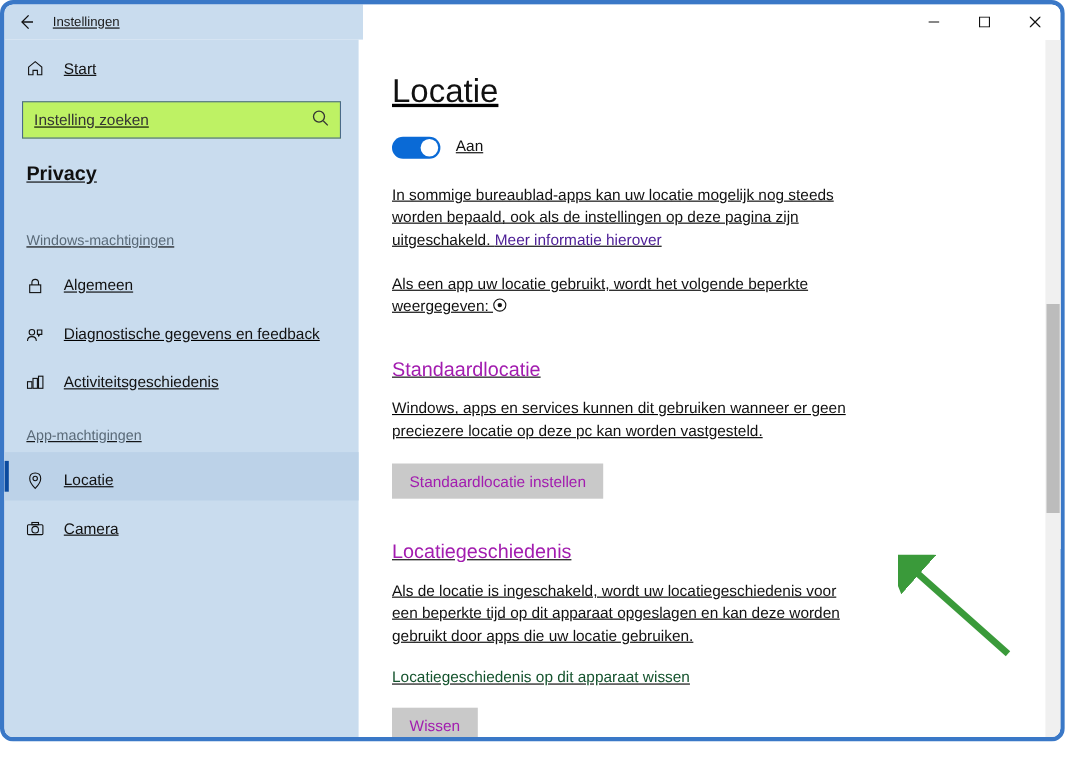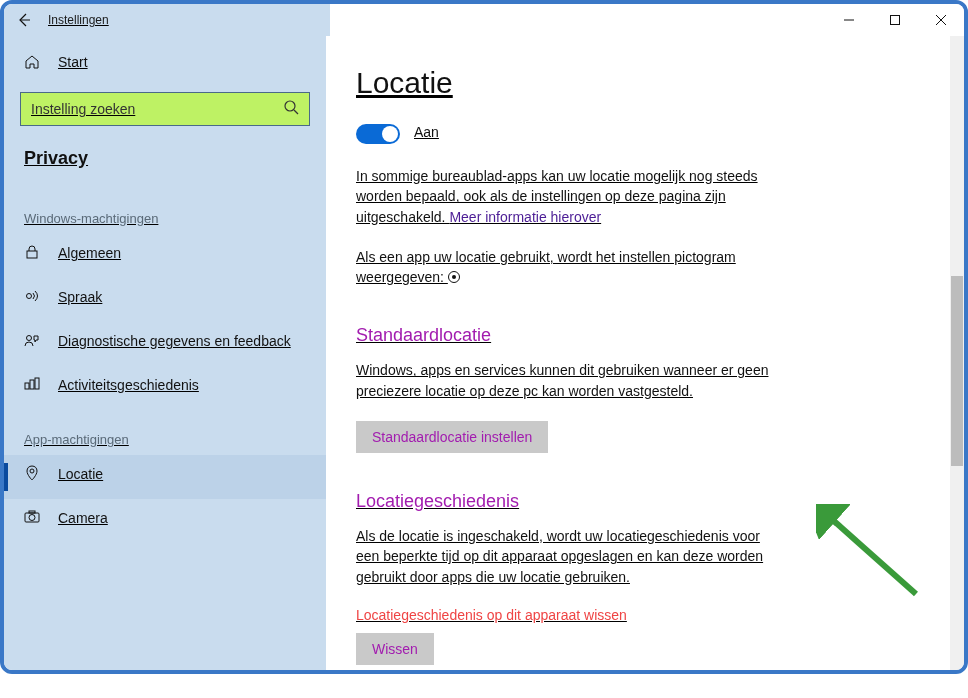--- a/index.html
+++ b/index.html
@@ -79,21 +79,21 @@
   .cat-label {
     font-size: 18px; font-weight: 600;
     padding: 12px 20px 20px 20px;
     color: #111;
   }
   .group-label {
     font-size: 13px; color: #5a6a78;
     padding: 22px 20px 8px 20px;
   }
   .nav-item {
-    display: flex; align-items: flex-start;
+    display: flex; align-items: flex-end;
     padding: 10px 16px 10px 18px;
     font-size: 14px; color: #111;
     position: relative;
     min-height: 44px;
   }
   .nav-item .icon { width: 20px; display:flex; justify-content:center; color:#111; }
   .nav-item .label { margin-left: 16px; line-height: 1.3; }
   .nav-item.active::before {
     content: ""; position: absolute; left: 0; top: 8px; bottom: 8px;
     width: 4px; background: #0a4a9e;
@@ -143,21 +143,21 @@
   .btn {
     display:inline-block;
     background: #c9c9c9;
     border: none;
     padding: 8px 16px;
     font-size: 14px;
     color: #a21caf;
     cursor: pointer;
   }
   .sub-label {
-    font-size: 14px; color:#ef4444; margin: 18px 0 10px 0;
+    font-size: 14px; color:#14532d; margin: 18px 0 20px 0;
   }
 
   .scroll-track {
     position:absolute; right:0; top:0; bottom:0; width:14px;
     background: #f0f0f0;
   }
   .scroll-thumb {
     position:absolute; right:1px; width:12px;
     top: 240px; height: 190px;
     background: #bcbcbc;
@@ -236,29 +236,20 @@
             <svg class="icon-svg" viewBox="0 0 16 16">
               <rect x="3" y="7" width="10" height="7" stroke="#111" fill="none"></rect>
               <path d="M5 7 V5 a3 3 0 0 1 6 0 V7" stroke="#111" fill="none"></path>
             </svg>
           </span>
         <span class="label">Algemeen</span>
       </div>
       <div class="nav-item">
         <span class="icon">
             <svg class="icon-svg" viewBox="0 0 16 16">
-              <circle cx="5" cy="8" r="2.5" stroke="#111" fill="none"></circle>
-              <path d="M9 5 Q12 8 9 11 M11 3 Q16 8 11 13" stroke="#111" fill="none"></path>
-            </svg>
-          </span>
-        <span class="label">Spraak</span>
-      </div>
-      <div class="nav-item">
-        <span class="icon">
-            <svg class="icon-svg" viewBox="0 0 16 16">
               <circle cx="5" cy="6" r="2.5" stroke="#111" fill="none"></circle>
               <path d="M1 14 Q1 10 5 10 Q9 10 9 14" stroke="#111" fill="none"></path>
               <path d="M10 4 L14 4 L14 8 L12 8 L11 10 L11 8 L10 8 Z" stroke="#111" fill="none"></path>
             </svg>
           </span>
         <span class="label">Diagnostische gegevens en feedback</span>
       </div>
       <div class="nav-item">
         <span class="icon">
             <svg class="icon-svg" viewBox="0 0 16 16">
@@ -299,21 +290,21 @@
       <div class="toggle-row">
         <div class="toggle"></div>
         <span class="toggle-label">Aan</span>
       </div>
 
       <p class="para">
         <span>In sommige bureaublad-apps kan uw locatie mogelijk nog steeds worden bepaald, ook als de instellingen op deze pagina zijn uitgeschakeld. </span><a href="#">Meer informatie hierover</a>
       </p>
 
       <p class="para">
-        <span>Als een app uw locatie gebruikt, wordt het instellen pictogram weergegeven: </span><span class="inline-icon"></span>
+        <span>Als een app uw locatie gebruikt, wordt het volgende beperkte weergegeven: </span><span class="inline-icon"></span>
       </p>
 
       <h2>Standaardlocatie</h2>
       <p class="para">Windows, apps en services kunnen dit gebruiken wanneer er geen preciezere locatie op deze pc kan worden vastgesteld.</p>
       <button class="btn">Standaardlocatie instellen</button>
 
       <h2>Locatiegeschiedenis</h2>
       <p class="para">Als de locatie is ingeschakeld, wordt uw locatiegeschiedenis voor een beperkte tijd op dit apparaat opgeslagen en kan deze worden gebruikt door apps die uw locatie gebruiken.</p>
       <div class="sub-label">Locatiegeschiedenis op dit apparaat wissen</div>
       <button class="btn">Wissen</button>

